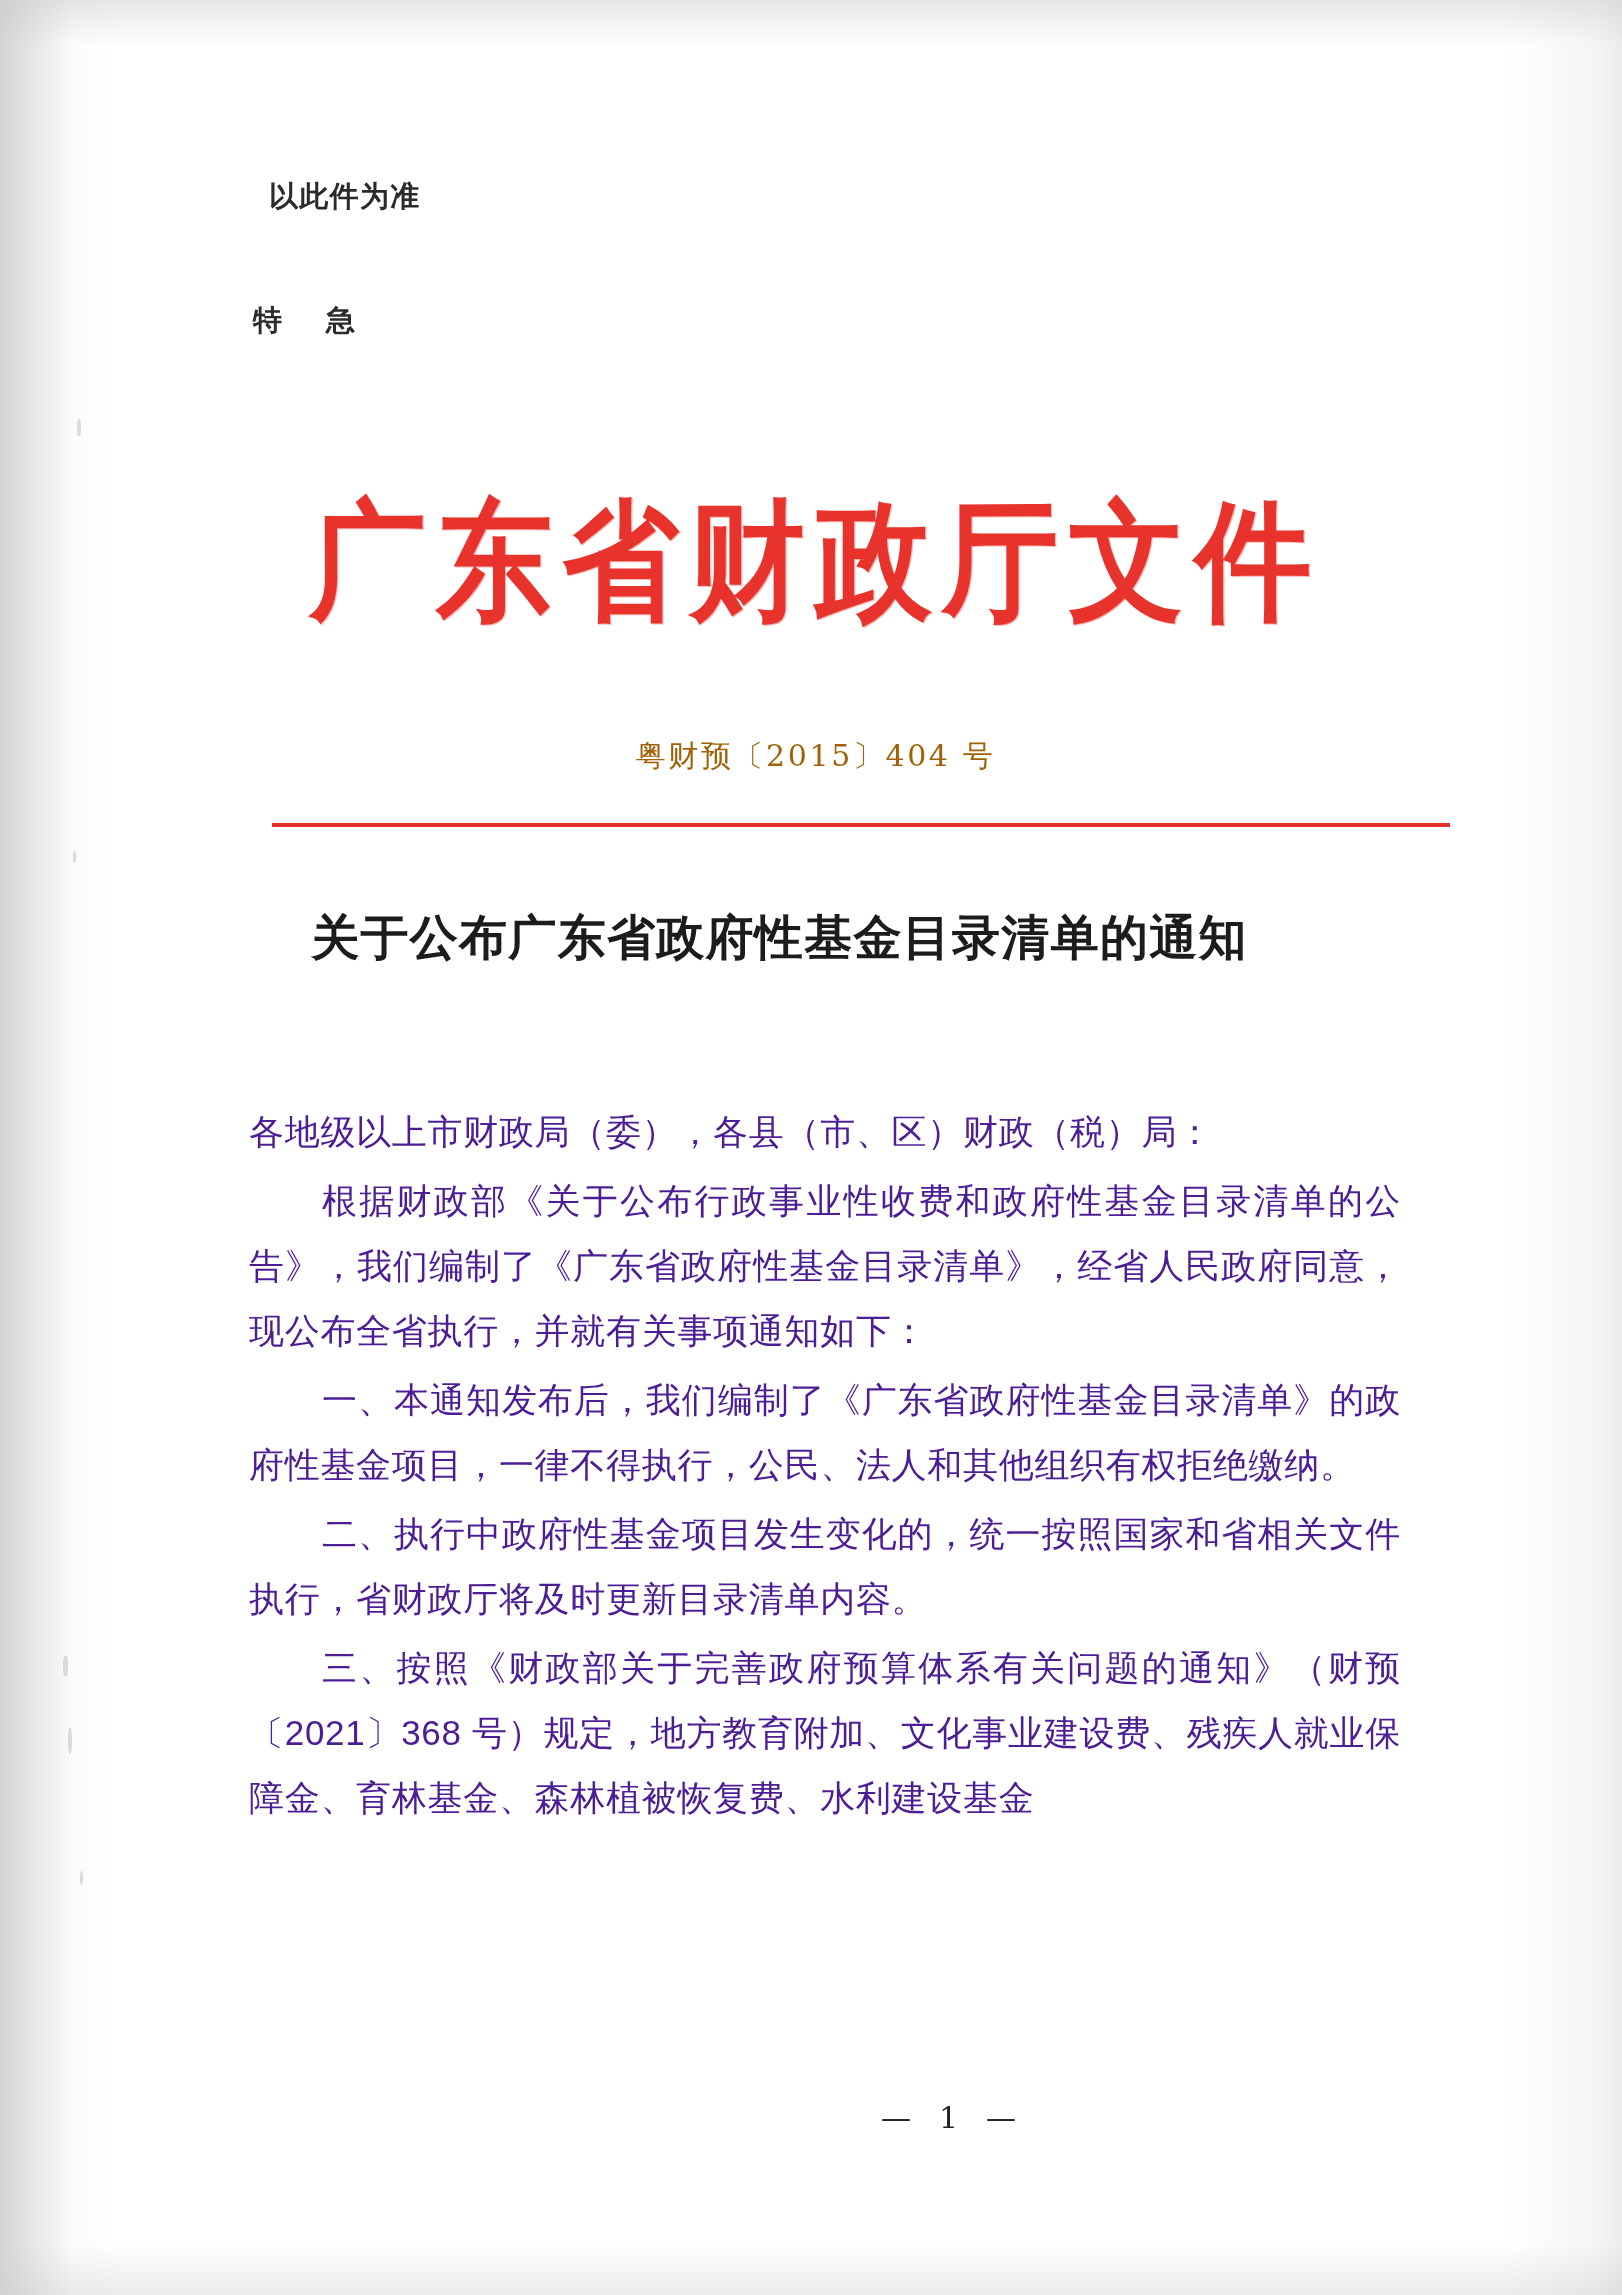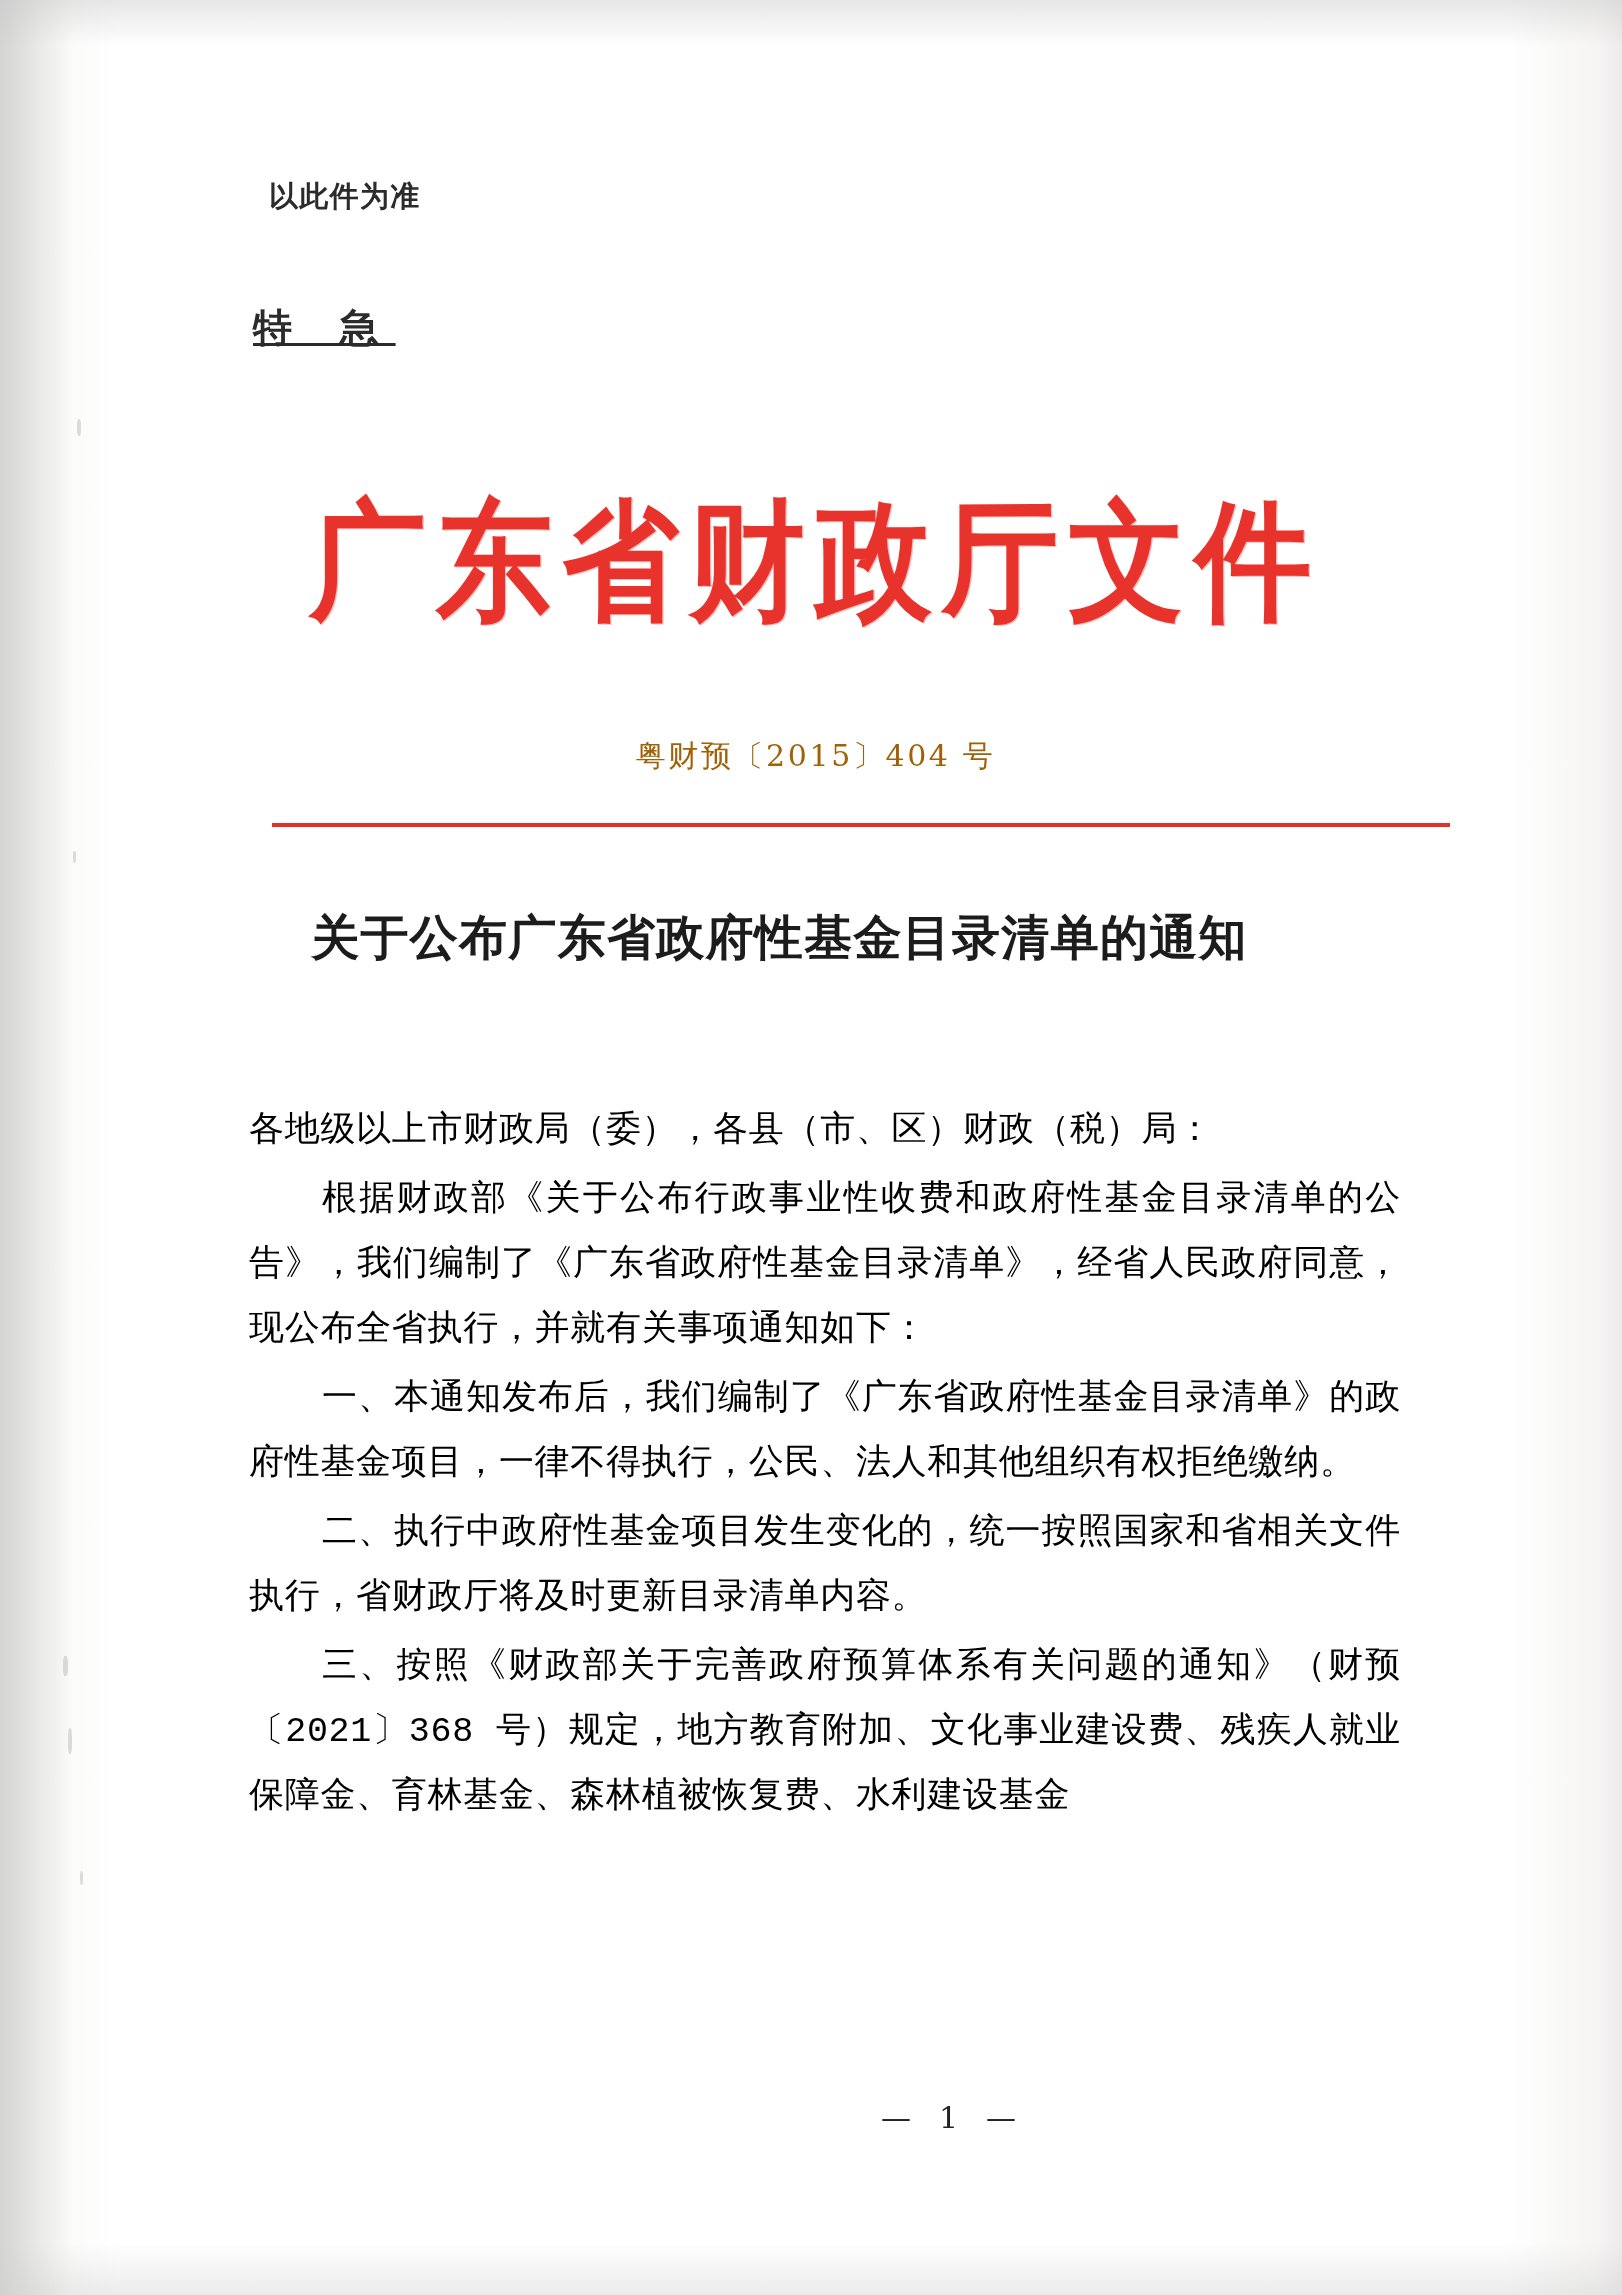--- a/index.html
+++ b/index.html
@@ -64,21 +64,21 @@
 
   
   .stamp-line {
     position: absolute;
     font-family: "DejaVu Sans", "Liberation Sans", sans-serif;
     font-weight: 700;
     color: #2b2b2b;
     letter-spacing: 1.3px;
   }
   #stamp-note { left: 265px; top: 177px; font-size: 29px; }
-  #urgency   { left: 249px; top: 301px; font-size: 39px; letter-spacing: 17px; text-decoration: underline; }
+  #urgency   { left: 249px; top: 301px; font-size: 29px; letter-spacing: 17px; }
 
   
   .masthead {
     position: absolute;
     left: 0; top: 484px;
     width: 1623px;
     text-align: center;
     font-family: "DejaVu Sans", "Liberation Sans", sans-serif;
     font-weight: 700;
     font-size: 116px;
@@ -122,24 +122,24 @@
   .body-block {
     position: absolute;
     left: 245px;
     top: 1099px;
     width: 1152px;
   }
   .para {
     font-size: 35px;
     line-height: 65px;
     letter-spacing: 0.7px;
-    color: #000000;
+    color: #4c1d95;
     text-align: justify;
     margin: 0 0 3.9px 0;
-    font-family: Liberation Mono, monospace;
+    font-family: Liberation Sans, sans-serif;
   }
   .para.indent { text-indent: 73px; }
 
   .page-number {
     position: absolute;
     left: 0; top: 2100px;
     width: 1623px;
     text-align: center;
     font-size: 30px;
     letter-spacing: 9.2px;

